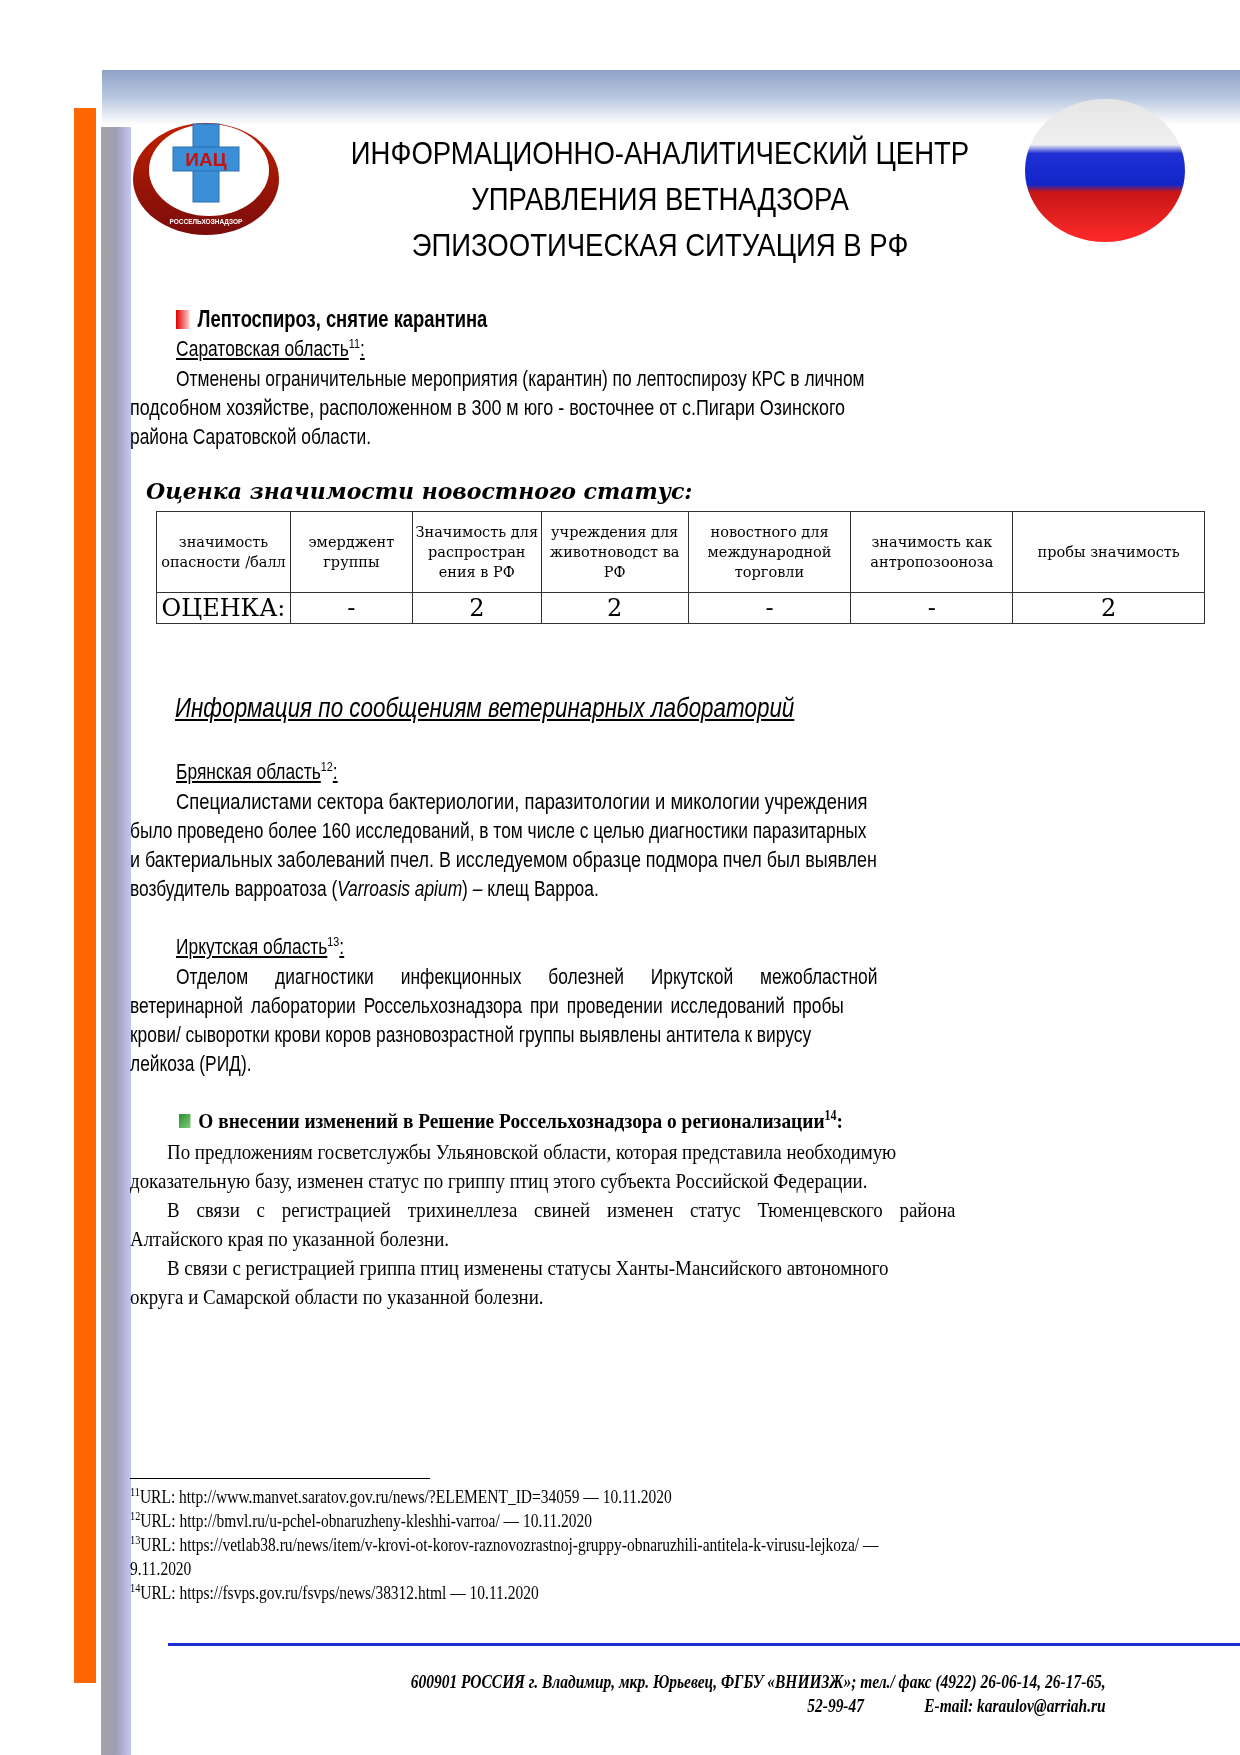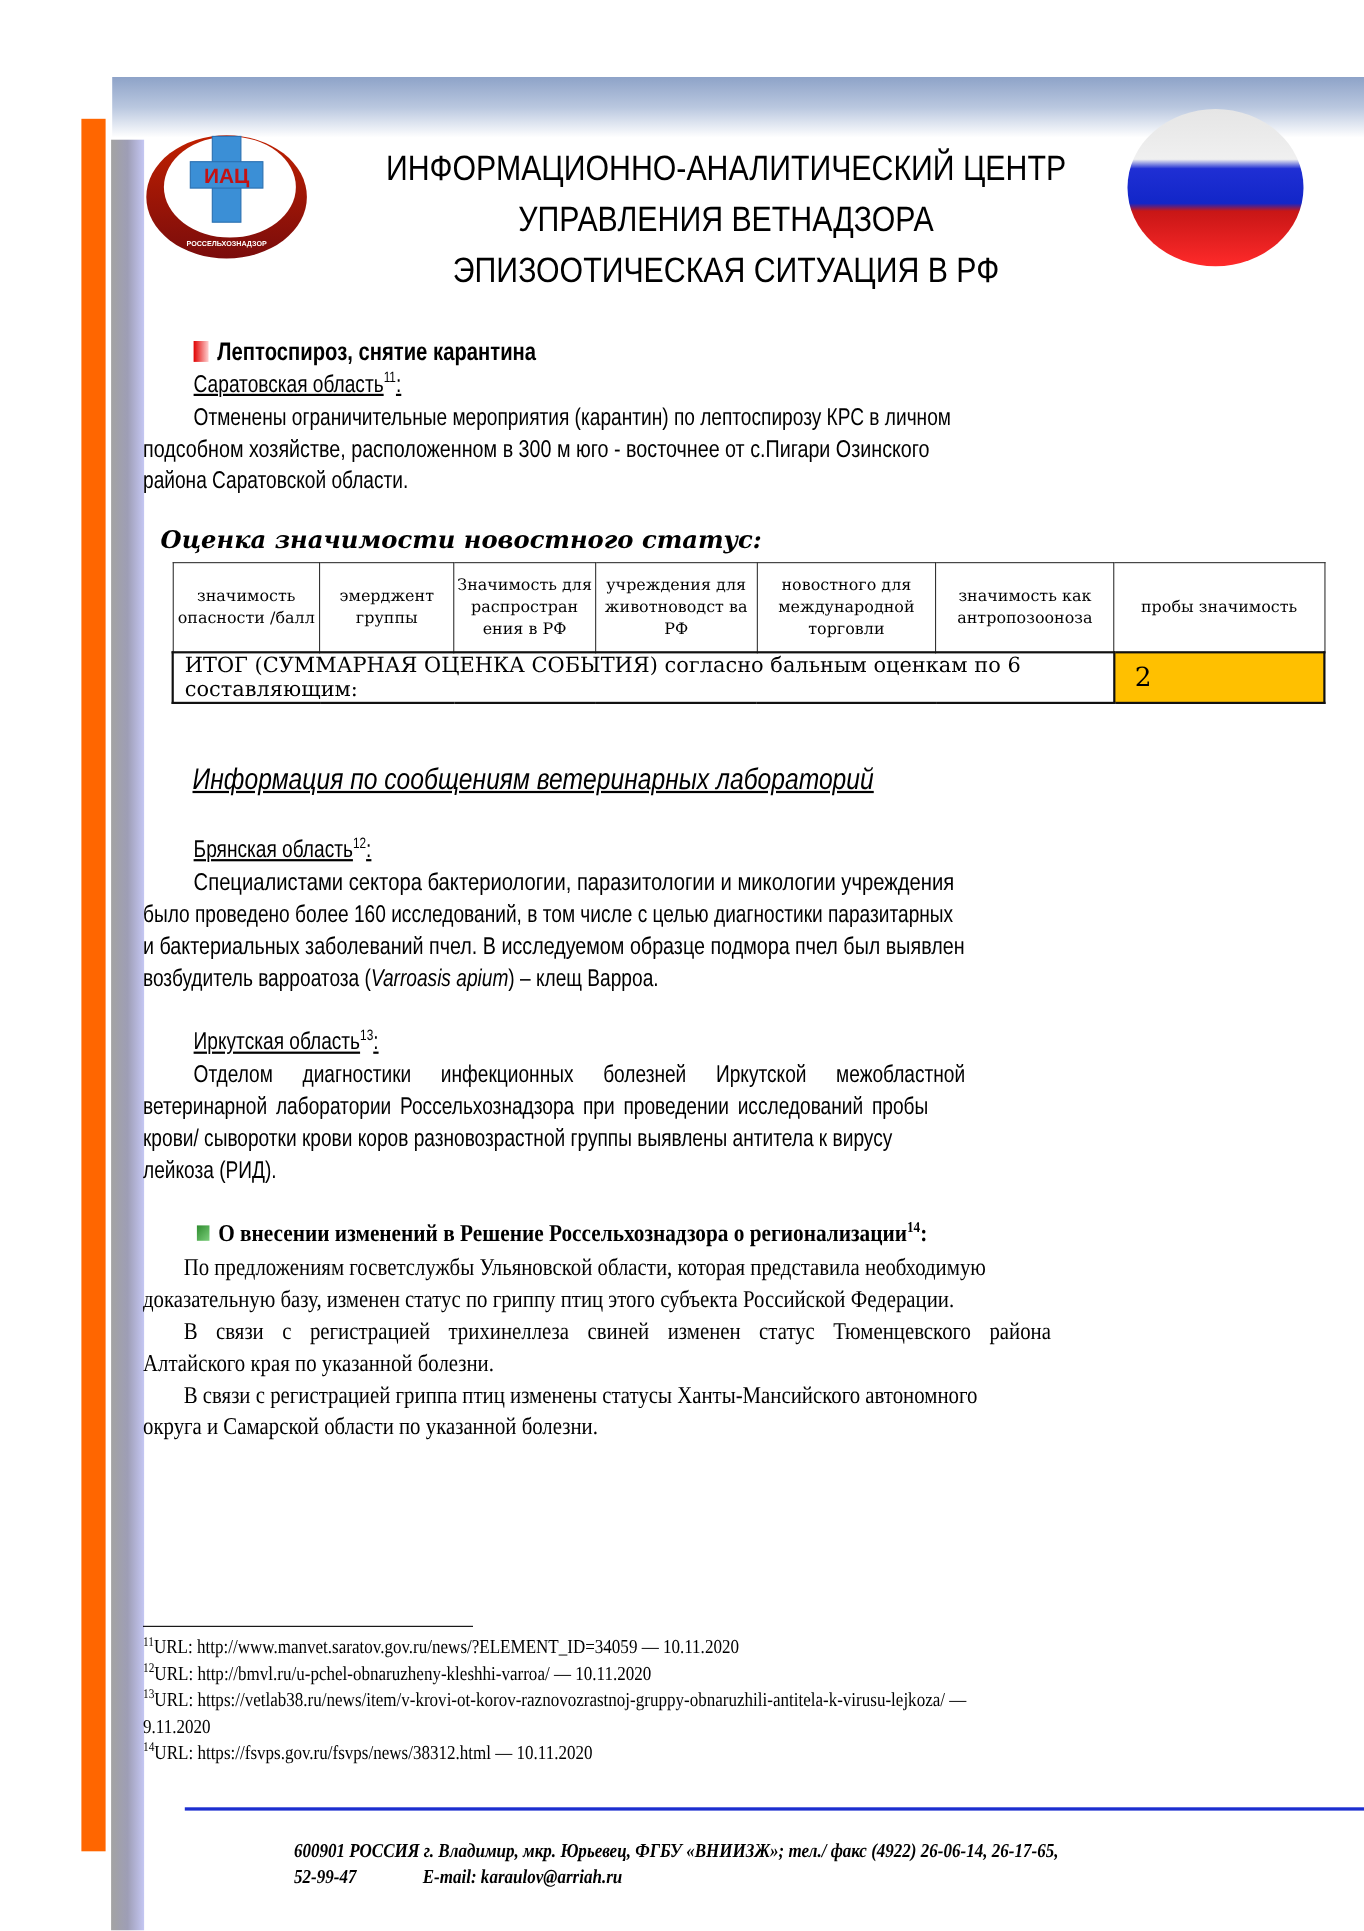--- a/index.html
+++ b/index.html
@@ -36,21 +36,21 @@
          transform:scaleX(0.83); transform-origin:left top; }
   .serif-p { position:absolute; font-family:"Liberation Serif", serif; font-size:22px; line-height:29px; white-space:nowrap;
          transform:scaleX(0.86); transform-origin:left top; }
   .serif-h { position:absolute; font-family:"Liberation Serif", serif; font-weight:bold; font-size:22px; white-space:nowrap;
          transform:scaleX(0.88); transform-origin:left top; }
   .fn-rule { position:absolute; left:130px; top:1478px; width:300px; border-top:1px solid #000; }
   .footnote { position:absolute; left:130px; font-family:"Liberation Serif", serif; font-size:18px; white-space:nowrap;
          transform:scaleX(0.86); transform-origin:left top; }
   .footnote sup { font-size:12px; }
   .footer-rule { position:absolute; left:168px; top:1643px; width:1072px; height:3px; background:#1c2ed0; }
-  .footer { position:absolute; left:198px; top:1670px; width:990px; text-align:left; font-family:"Liberation Serif", serif; font-style:italic; font-weight:bold; font-size:18px; line-height:24px; }
+  .footer { position:absolute; left:185px; top:1670px; width:990px; text-align:right; font-family:"Liberation Serif", serif; font-style:italic; font-weight:bold; font-size:18px; line-height:24px; }
 </style>
 </head>
 <body>
 
 <div class="header-band"></div>
 <div class="orange-bar"></div>
 <div class="gray-bar"></div>
 
 <svg class="logo" viewBox="0 0 150 115">
   <defs>
@@ -99,23 +99,28 @@
   <tbody>
       <tr class="hdr">
     <td>значимость опасности /балл</td>
     <td>эмерджент группы</td>
     <td>Значимость для распростран ения в РФ</td>
     <td>учреждения для животноводст ва РФ</td>
     <td>новостного для международной торговли</td>
     <td>значимость как антропозооноза</td>
     <td>пробы значимость</td>
   </tr>
-  <tr class="tot">
-    <td colspan="6" class="tot-label"><span style="display:inline-block; transform:scaleX(1); font-family:'DejaVu Serif', serif;">ИТОГ (СУММАРНАЯ ОЦЕНКА СОБЫТИЯ) согласно бальным оценкам по 6 составляющим:</span></td>
-    <td class="tot-val" style="background: rgb(255, 192, 0);">2</td>
+  <tr class="vals">
+    <td>ОЦЕНКА:</td>
+    <td>-</td>
+    <td>2</td>
+    <td>2</td>
+    <td>-</td>
+    <td>-</td>
+    <td>2</td>
   </tr>
 </tbody>
   </table>
 
 <div class="lab-heading">Информация по сообщениям ветеринарных лабораторий</div>
 
 <div class="p-text" style="left:176px; top:757px;">
   <span class="region">Брянская область</span><sup>12</sup><span class="region">:</span>
 </div>
 <div class="p-text" style="left:176px; top:787px; transform:scaleX(0.835);">Специалистами сектора бактериологии, паразитологии и микологии учреждения</div>

